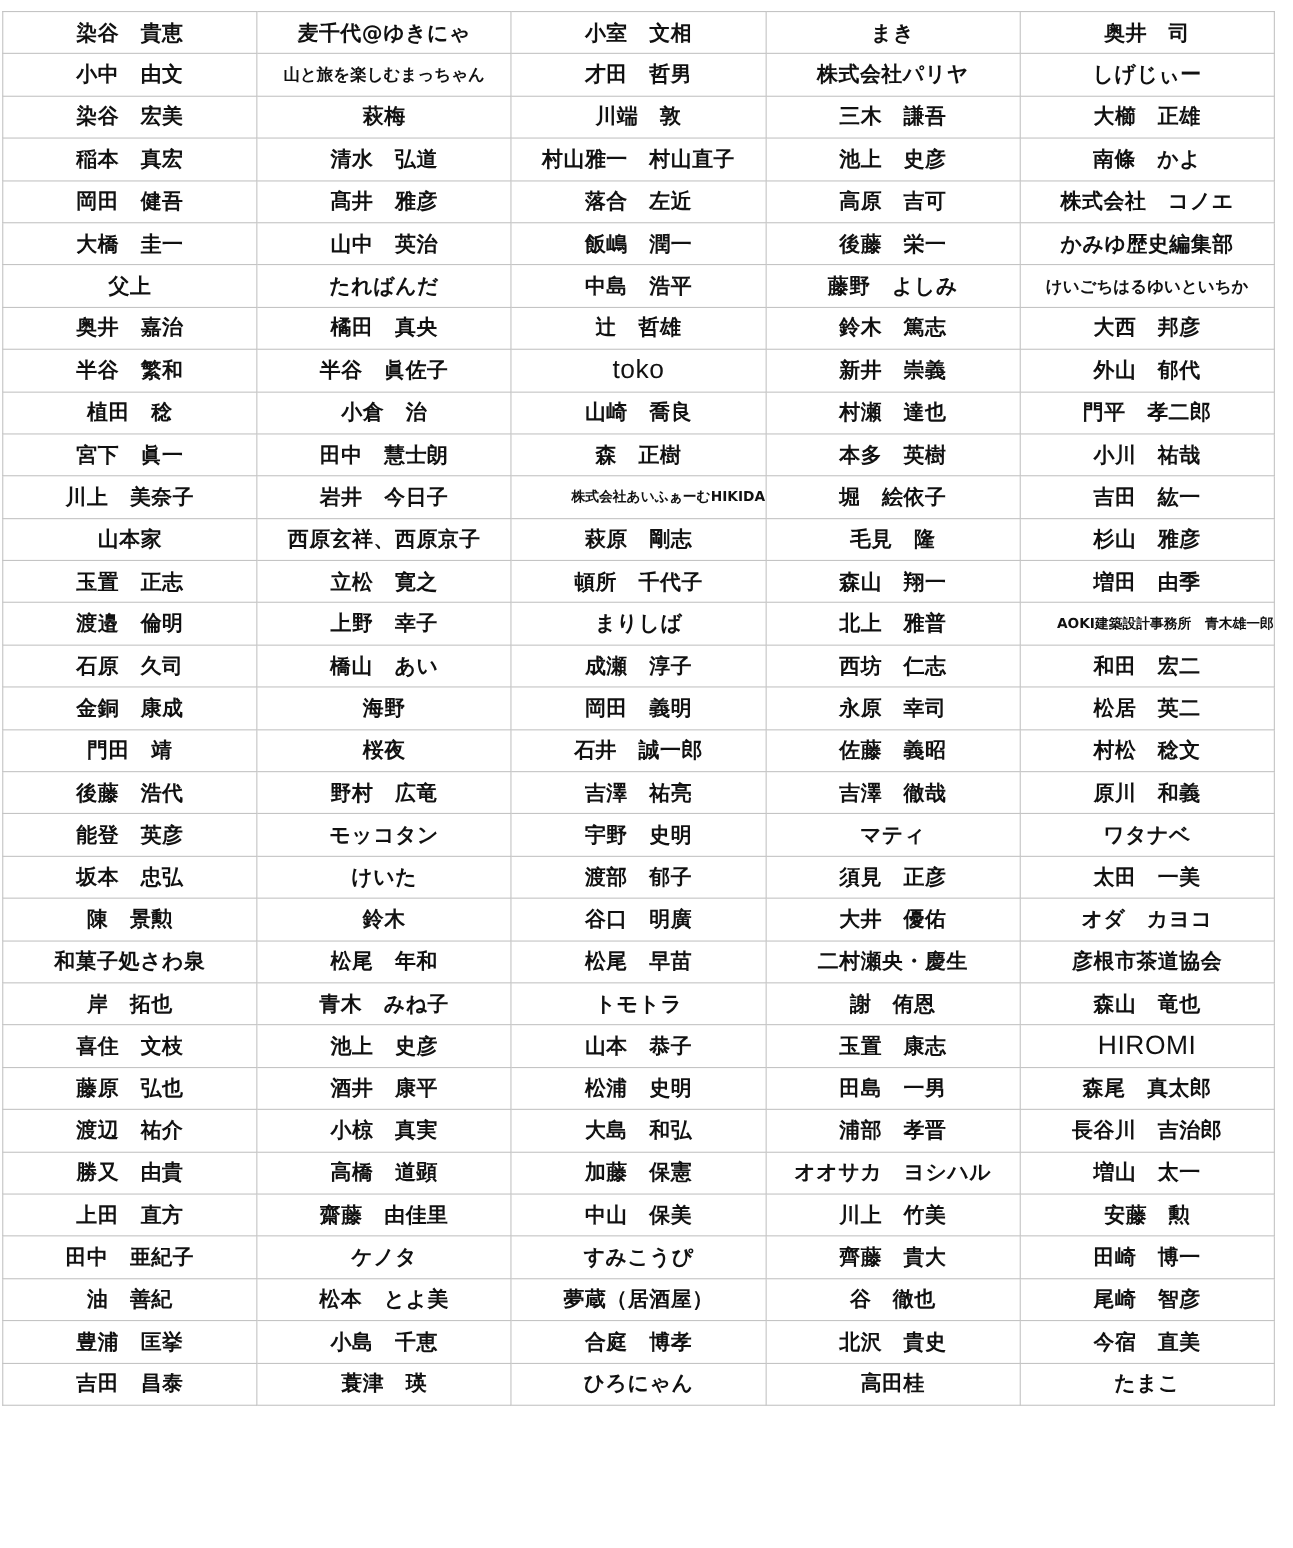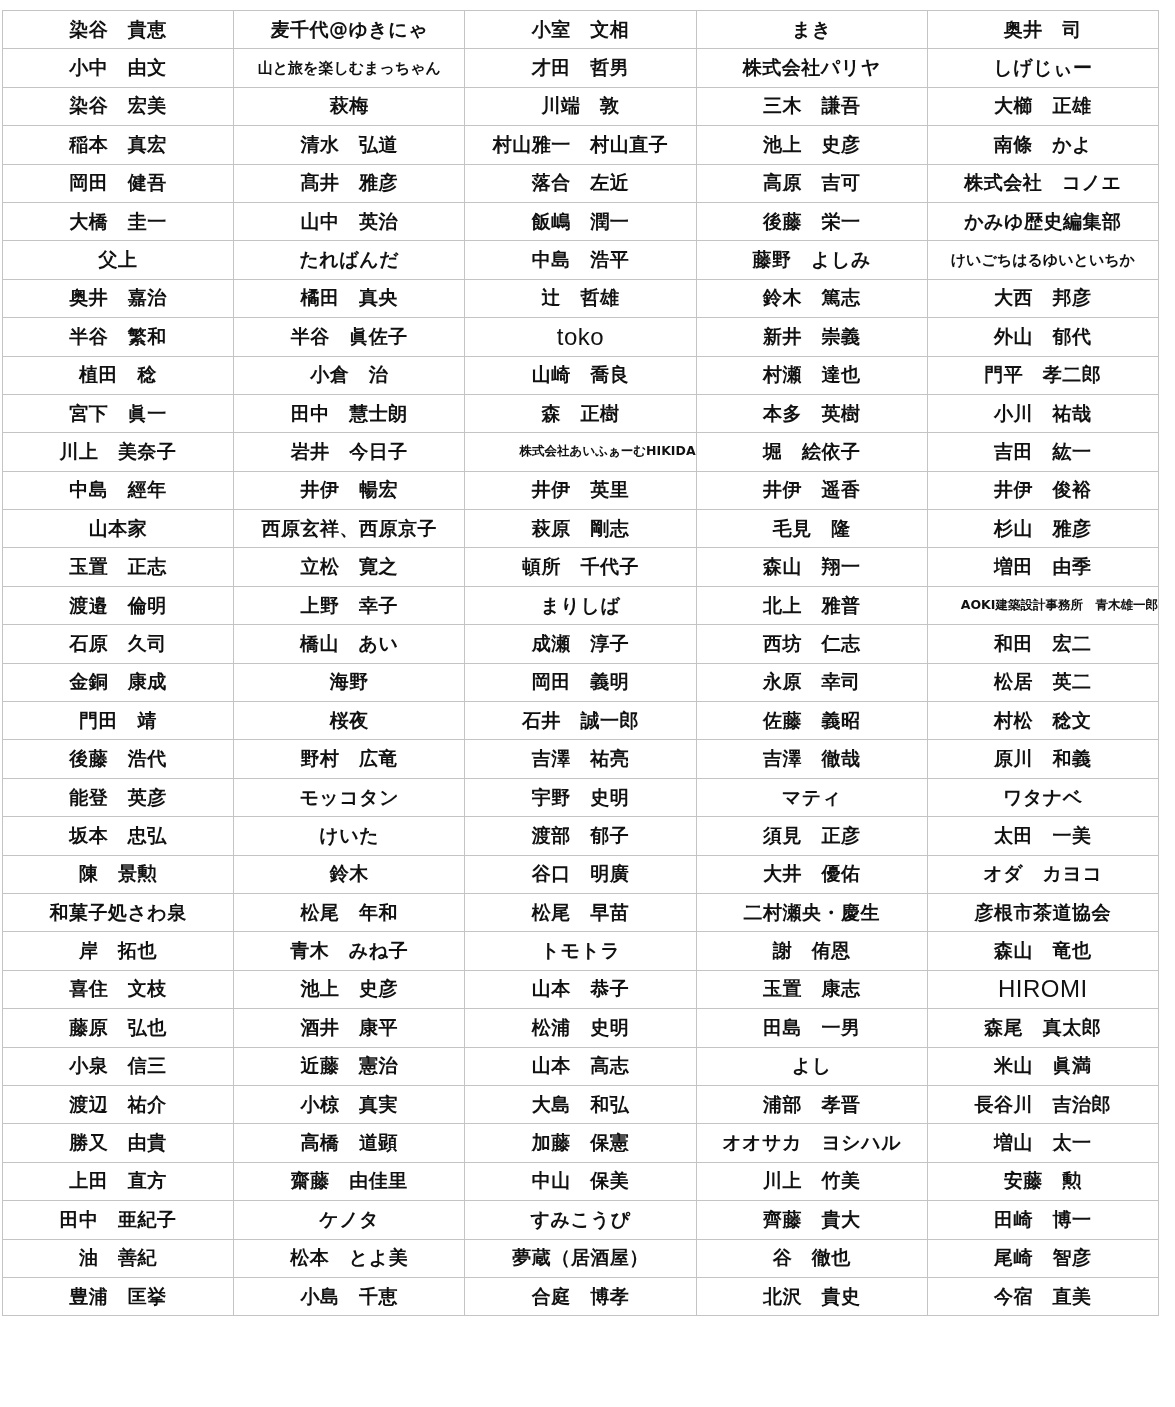--- a/index.html
+++ b/index.html
@@ -119,27 +119,20 @@
         <td>小川　祐哉</td>
       </tr>
       <tr>
         <td>川上　美奈子</td>
         <td>岩井　今日子</td>
         <td class="xs">株式会社あいふぁーむHIKIDA</td>
         <td>堀　絵依子</td>
         <td>吉田　紘一</td>
       </tr>
       <tr>
-        <td>中島　經年</td>
-        <td>井伊　暢宏</td>
-        <td>井伊　英里</td>
-        <td>井伊　遥香</td>
-        <td>井伊　俊裕</td>
-      </tr>
-      <tr>
         <td>山本家</td>
         <td>西原玄祥、西原京子</td>
         <td>萩原　剛志</td>
         <td>毛見　隆</td>
         <td>杉山　雅彦</td>
       </tr>
       <tr>
         <td>玉置　正志</td>
         <td>立松　寛之</td>
         <td>頓所　千代子</td>
@@ -224,27 +217,20 @@
         <td class="latin">HIROMI</td>
       </tr>
       <tr>
         <td>藤原　弘也</td>
         <td>酒井　康平</td>
         <td>松浦　史明</td>
         <td>田島　一男</td>
         <td>森尾　真太郎</td>
       </tr>
       <tr>
-        <td>小泉　信三</td>
-        <td>近藤　憲治</td>
-        <td>山本　高志</td>
-        <td>よし</td>
-        <td>米山　眞満</td>
-      </tr>
-      <tr>
         <td>渡辺　祐介</td>
         <td>小椋　真実</td>
         <td>大島　和弘</td>
         <td>浦部　孝晋</td>
         <td>長谷川　吉治郎</td>
       </tr>
       <tr>
         <td>勝又　由貴</td>
         <td>高橋　道顕</td>
         <td>加藤　保憲</td>
@@ -272,14 +258,21 @@
         <td>谷　徹也</td>
         <td>尾崎　智彦</td>
       </tr>
       <tr>
         <td>豊浦　匡挙</td>
         <td>小島　千恵</td>
         <td>合庭　博孝</td>
         <td>北沢　貴史</td>
         <td>今宿　直美</td>
       </tr>
+      <tr>
+        <td>吉田　昌泰</td>
+        <td>蓑津　瑛</td>
+        <td>ひろにゃん</td>
+        <td>高田桂</td>
+        <td>たまこ</td>
+      </tr>
     </tbody>
 </table>
 
 </body></html>

